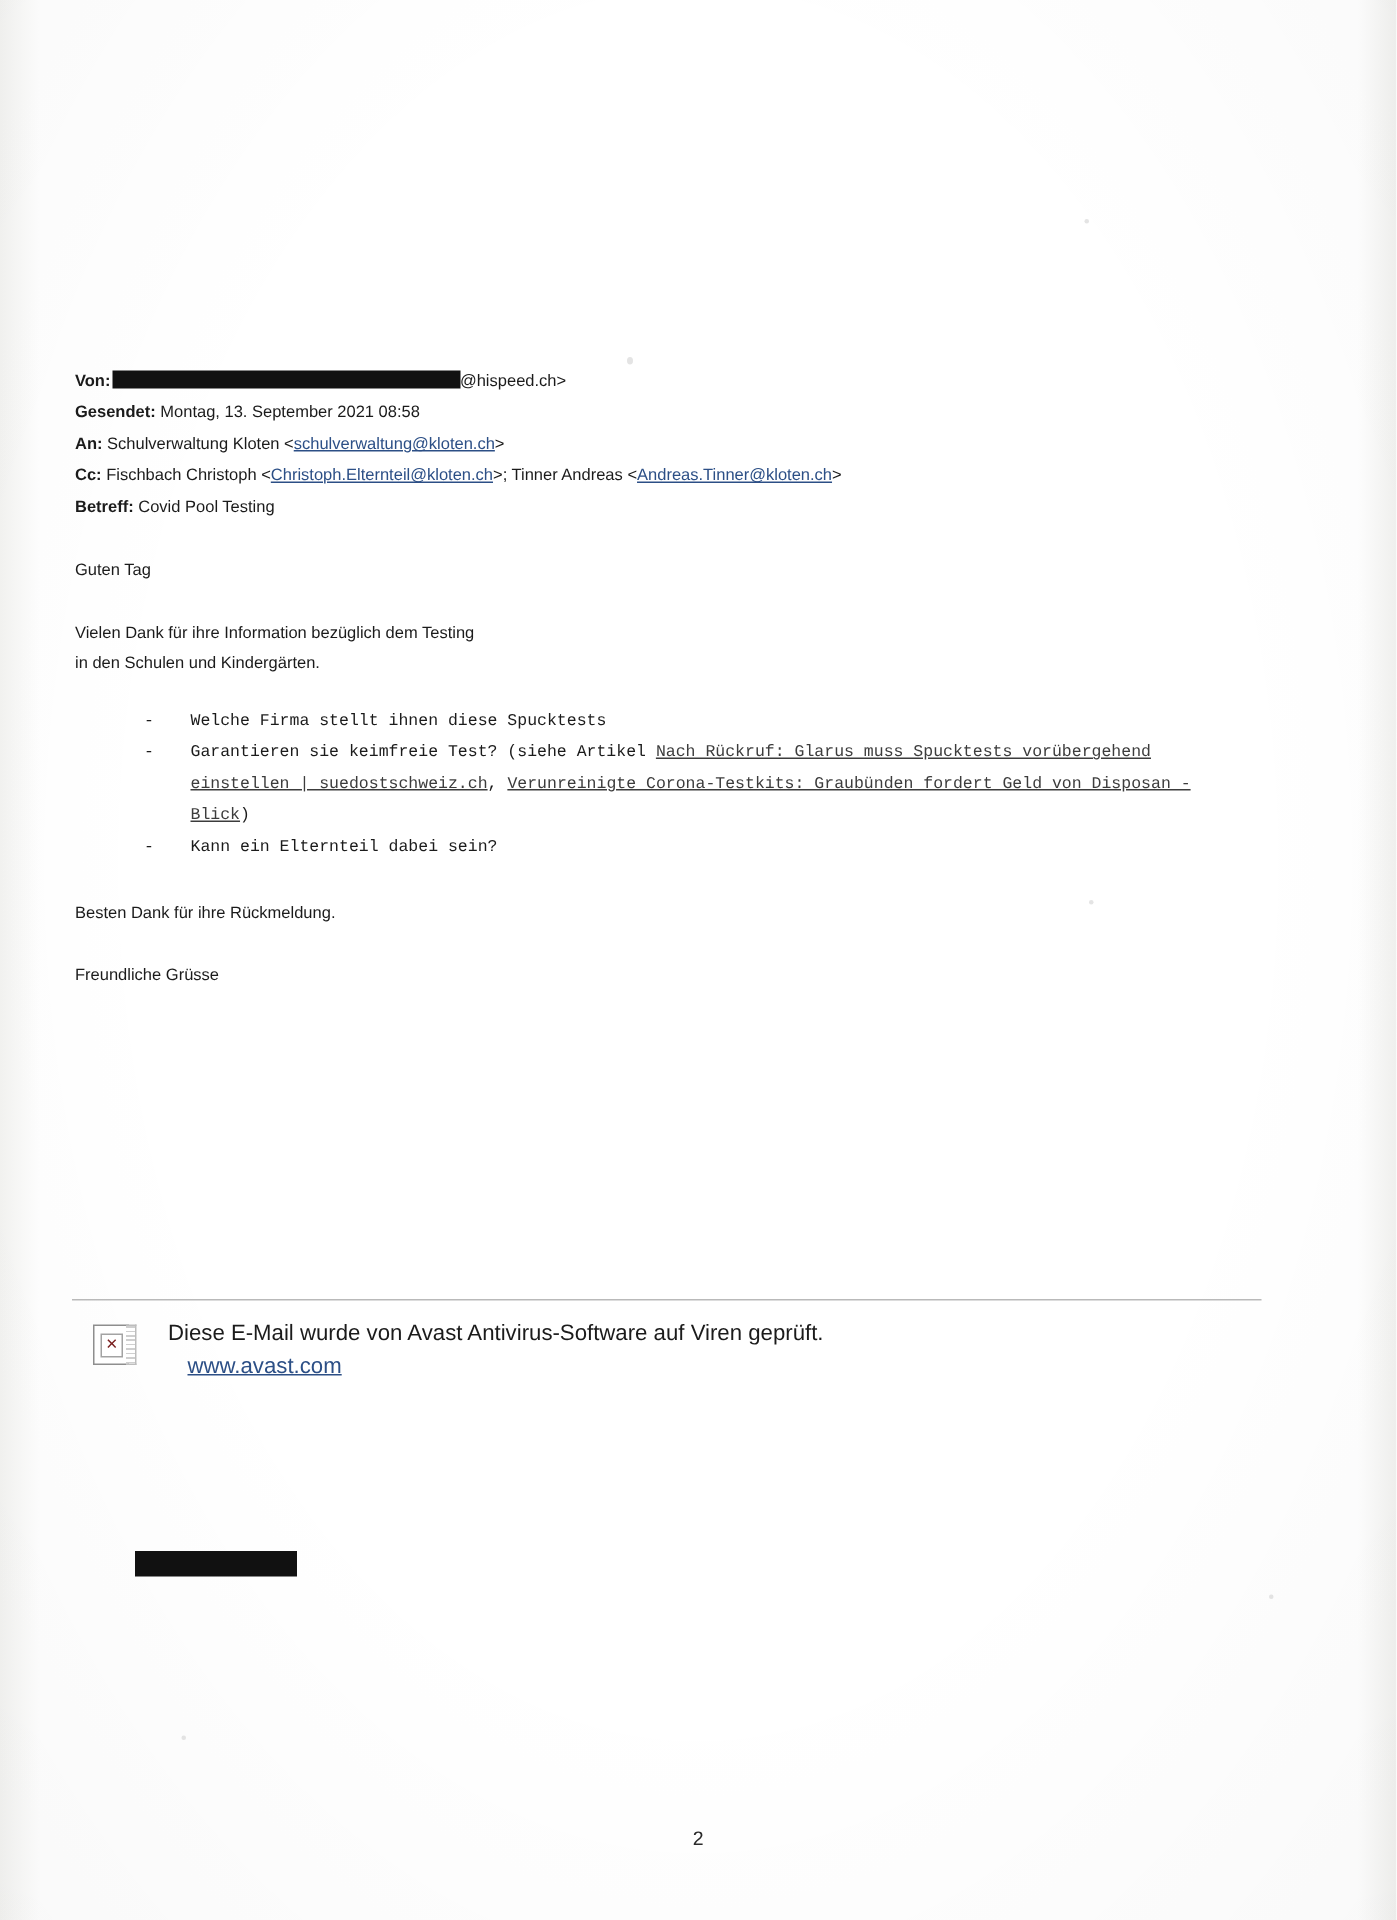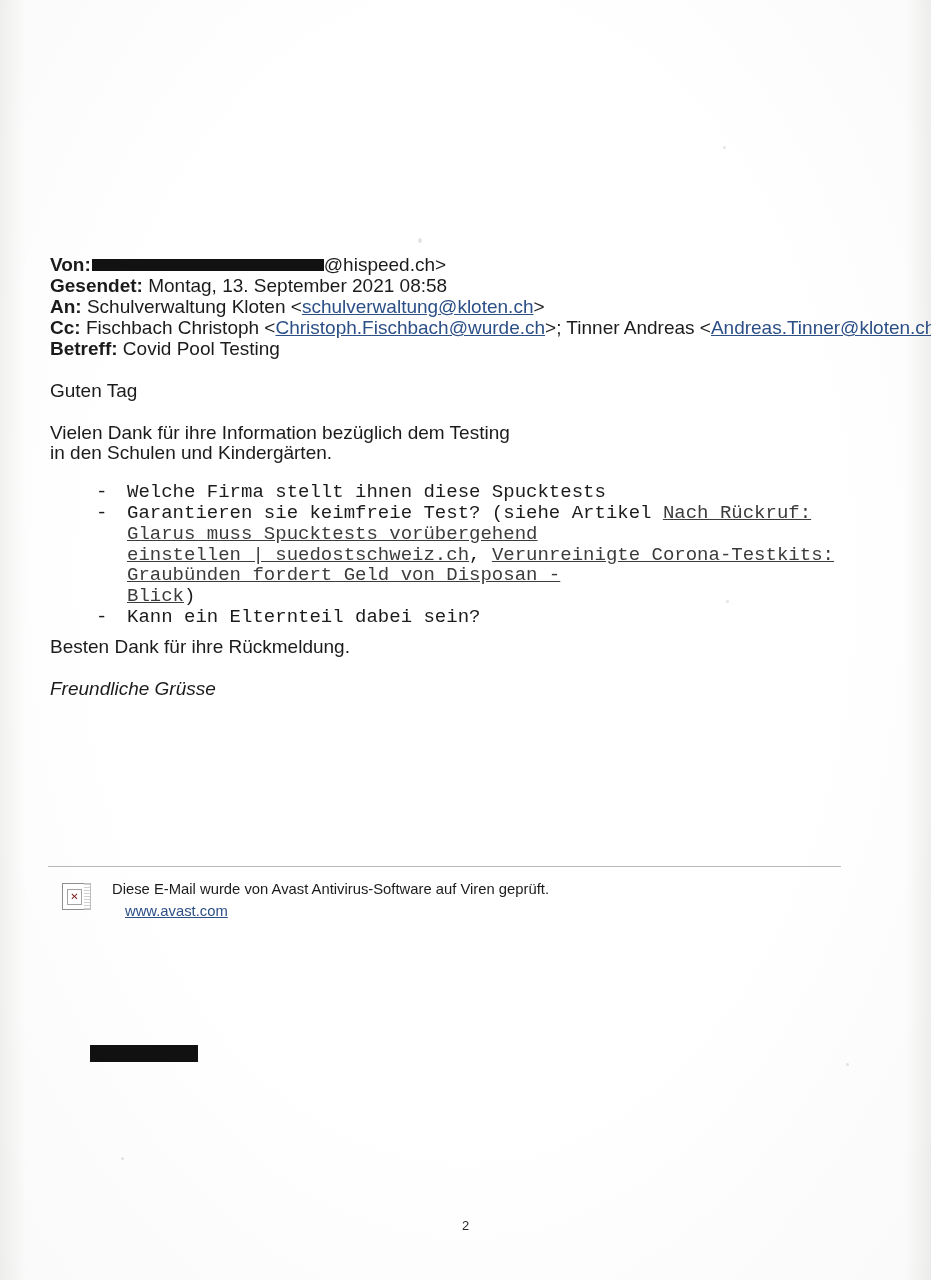--- a/index.html
+++ b/index.html
@@ -27,23 +27,23 @@
   .scan-tint {
     position: absolute;
     inset: 0;
     background: radial-gradient(ellipse at 50% 45%, rgba(255,255,255,0) 55%, rgba(0,0,0,0.022) 100%);
     pointer-events: none;
   }
 
   .content {
     position: absolute;
     left: 50px;
-    top: 255px;
+    top: 244px;
     width: 830px;
-    font-size: 19px;
+    font-size: 11px;
     line-height: 20.6px;
   }
 
   .hdr-line { white-space: nowrap; margin: 0 0 0.5px 0; }
   .hdr-label { font-weight: bold; }
   .link { color: #2c4f86; text-decoration: underline; }
   .link-grey { color: #3c3c3c; text-decoration: underline; }
 
   .redact {
     display: inline-block;
@@ -187,21 +187,21 @@
       <span>Montag, 13. September 2021 08:58</span>
     </div>
 
     <div class="hdr-line">
       <span class="hdr-label">An:</span>
       <span>Schulverwaltung Kloten &lt;</span><a class="link" href="#">schulverwaltung@kloten.ch</a><span>&gt;</span>
     </div>
 
     <div class="hdr-line">
       <span class="hdr-label">Cc:</span>
-      <span>Fischbach Christoph &lt;</span><a class="link" href="#">Christoph.Fischbach@wurde.ch</a><span>&gt;; Tinner Andreas &lt;</span><a class="link" href="#">Andreas.Tinner@kloten.ch</a><span>&gt;</span>
+      <span>Fischbach Christoph &lt;</span><a class="link" href="#">Christoph.Elternteil@kloten.ch</a><span>&gt;; Tinner Andreas &lt;</span><a class="link" href="#">Andreas.Tinner@kloten.ch</a><span>&gt;</span>
     </div>
 
     <div class="hdr-line">
       <span class="hdr-label">Betreff:</span>
       <span>Covid Pool Testing</span>
     </div>
 
     <div class="blk" style="margin-top:21px;">
       <p>Guten Tag</p>
     </div>
@@ -219,25 +219,25 @@
       <li>
         <span>Garantieren sie keimfreie Test? (siehe Artikel </span><a class="link-grey" href="#">Nach Rückruf: Glarus muss Spucktests vorübergehend</a><br>
         <a class="link-grey" href="#">einstellen | suedostschweiz.ch</a><span>, </span><a class="link-grey" href="#">Verunreinigte Corona-Testkits: Graubünden fordert Geld von Disposan -</a><br>
         <a class="link-grey" href="#">Blick</a><span>)</span>
       </li>
       <li>
         <span>Kann ein Elternteil dabei sein?</span>
       </li>
     </ul>
 
-    <div class="blk" style="margin-top:9px;">
+    <div class="blk" style="margin-top:23px;">
       <p>Besten Dank  für ihre Rückmeldung.</p>
     </div>
 
-    <div class="blk" style="margin-top:21px;font-style:italic;">
+    <div class="blk" style="margin-top:21px;">
       <p>Freundliche Grüsse</p>
     </div>
 
     <div class="sig-text">&nbsp;</div>
     <div class="sig-redact"></div>
   </div>
 
   <div class="footer-rule"></div>
 
   <div class="avast-box">

